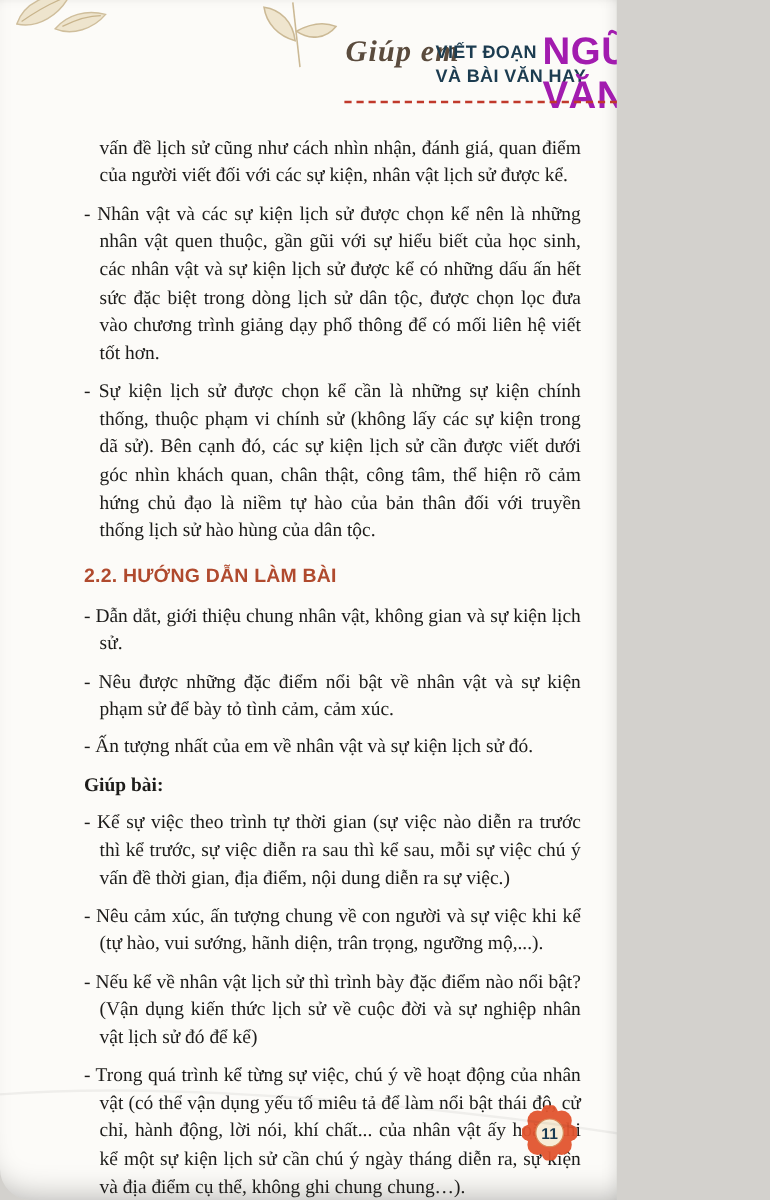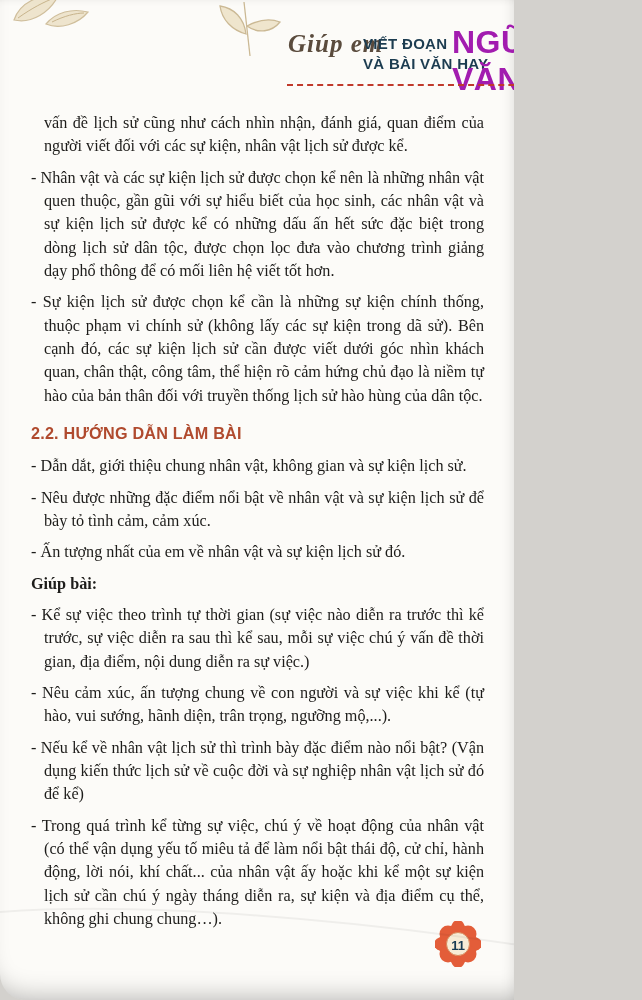--- a/index.html
+++ b/index.html
@@ -44,20 +44,21 @@
   }
   .dashed-line {
     position:absolute; left:287px; top:84px; width:338px; height:0;
     border-top:2px dashed #c0392b;
   }
 
   
   .content {
     padding:16px 30px 0 31px;
     color:#1d1c1a;
+    margin-left:39px;
   }
   .content p {
     margin:0 0 8px 0;
     font-size:16.2px; line-height:1.44;
     text-align:justify;
   }
   .p-plain { padding-left:13px; }
   .p-dash  { padding-left:13px; text-indent:-13px; }
   .p-bold  { font-weight:bold; }
   .p-section {
@@ -124,21 +125,21 @@
 
     <div class="dashed-line"></div>
   </div>
 
   <div class="content">
     <p class="p-plain">vấn đề lịch sử cũng như cách nhìn nhận, đánh giá, quan điểm của người viết đối với các sự kiện, nhân vật lịch sử được kể.</p>
     <p class="p-dash">- Nhân vật và các sự kiện lịch sử được chọn kể nên là những nhân vật quen thuộc, gần gũi với sự hiểu biết của học sinh, các nhân vật và sự kiện lịch sử được kể có những dấu ấn hết sức đặc biệt trong dòng lịch sử dân tộc, được chọn lọc đưa vào chương trình giảng dạy phổ thông để có mối liên hệ viết tốt hơn.</p>
     <p class="p-dash">- Sự kiện lịch sử được chọn kể cần là những sự kiện chính thống, thuộc phạm vi chính sử (không lấy các sự kiện trong dã sử). Bên cạnh đó, các sự kiện lịch sử cần được viết dưới góc nhìn khách quan, chân thật, công tâm, thể hiện rõ cảm hứng chủ đạo là niềm tự hào của bản thân đối với truyền thống lịch sử hào hùng của dân tộc.</p>
     <p class="p-section">2.2. HƯỚNG DẪN LÀM BÀI</p>
     <p class="p-dash">- Dẫn dắt, giới thiệu chung nhân vật, không gian và sự kiện lịch sử.</p>
-    <p class="p-dash">- Nêu được những đặc điểm nổi bật về nhân vật và sự kiện lịch sử để bày tỏ tình cảm, cảm xúc.</p>
+    <p class="p-dash">- Nêu được những đặc điểm nổi bật về nhân vật và sự kiện phạm sử để bày tỏ tình cảm, cảm xúc.</p>
     <p class="p-dash">- Ấn tượng nhất của em về nhân vật và sự kiện lịch sử đó.</p>
     <p class="p-bold">Giúp bài:</p>
     <p class="p-dash">- Kể sự việc theo trình tự thời gian (sự việc nào diễn ra trước thì kể trước, sự việc diễn ra sau thì kể sau, mỗi sự việc chú ý vấn đề thời gian, địa điểm, nội dung diễn ra sự việc.)</p>
     <p class="p-dash">- Nêu cảm xúc, ấn tượng chung về con người và sự việc khi kể (tự hào, vui sướng, hãnh diện, trân trọng, ngưỡng mộ,...).</p>
     <p class="p-dash">- Nếu kể về nhân vật lịch sử thì trình bày đặc điểm nào nổi bật? (Vận dụng kiến thức lịch sử về cuộc đời và sự nghiệp nhân vật lịch sử đó để kể)</p>
     <p class="p-dash">- Trong quá trình kể từng sự việc, chú ý về hoạt động của nhân vật (có thể vận dụng yếu tố miêu tả để làm nổi bật thái độ, cử chỉ, hành động, lời nói, khí chất... của nhân vật ấy hoặc khi kể một sự kiện lịch sử cần chú ý ngày tháng diễn ra, sự kiện và địa điểm cụ thể, không ghi chung chung…).</p>
   </div>
 
   <svg class="page-badge" viewBox="-23 -23 46 46">
     <g fill="#e2552f" opacity=".95">

